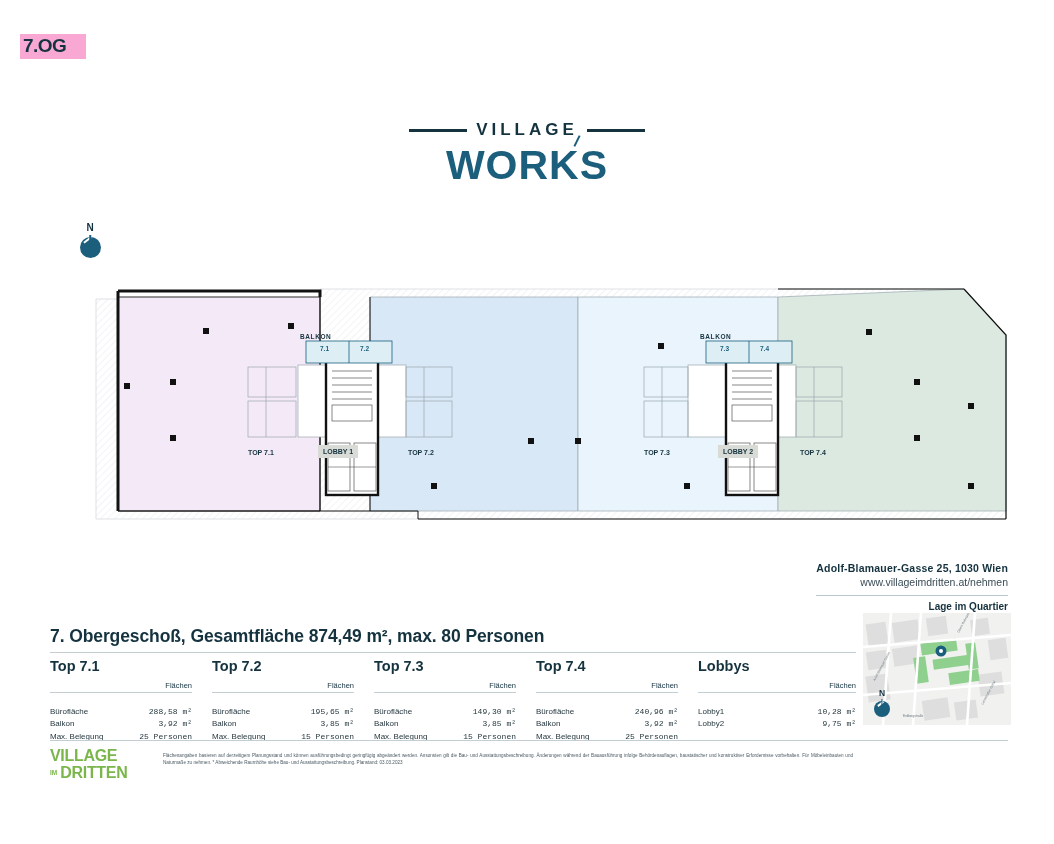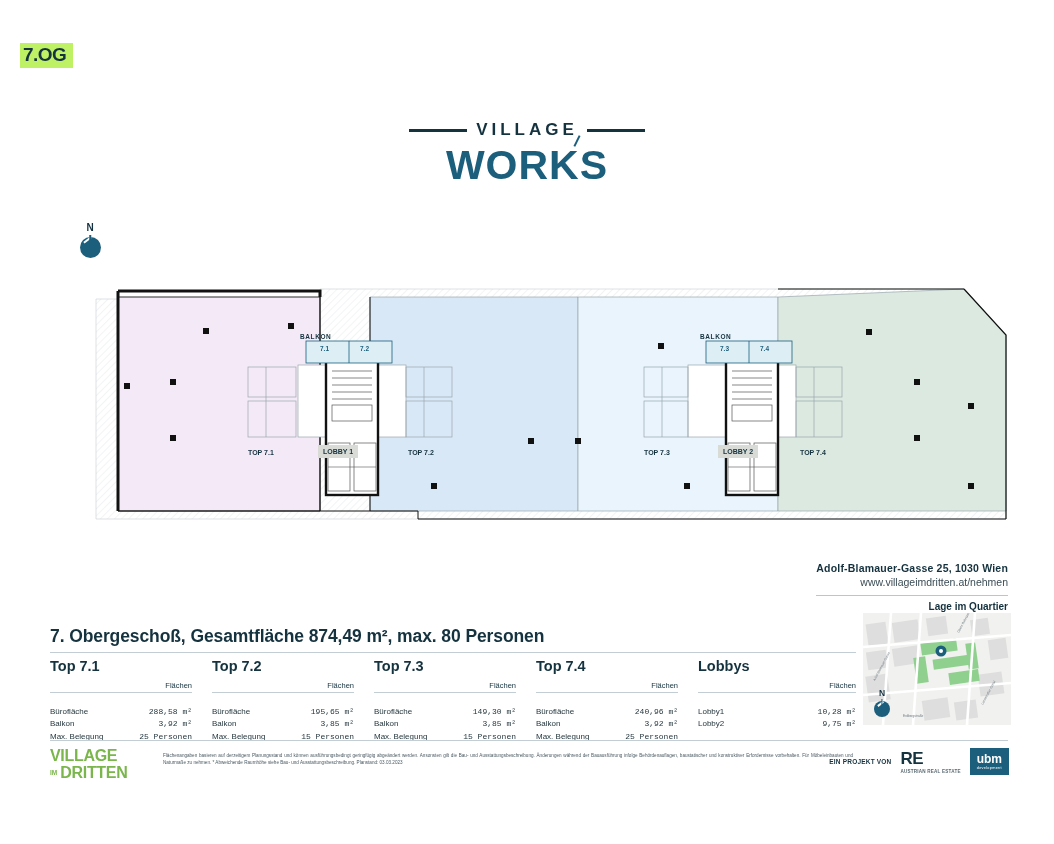--- a/index.html
+++ b/index.html
@@ -12,23 +12,22 @@
     position:relative;
     overflow:hidden;
   }
   .page { position:absolute; inset:0; }
 
   
   .floor-tag {
     position:absolute; left:20px; top:34px;
     font-size:19px; font-weight:700; letter-spacing:-0.5px;
     color:#14323f;
-    background:#bef264;
-    padding:1px 7px 2px 3px;
-    margin-top:9px;
+    background:#f9a8d4;
+    padding:1px 20px 2px 3px;
   }
 
   
   .logo { position:absolute; left:0; right:0; top:120px; text-align:center; }
   .logo-top {
     display:flex; align-items:center; justify-content:center; gap:9px;
     font-size:17px; font-weight:700; letter-spacing:4px; color:#15323f;
   }
   .logo-rule { width:58px; height:3px; background:#15323f; }
   .logo-main {
@@ -429,25 +428,14 @@
   <div class="vid-logo">
     <div class="l1">VILLAGE</div>
     <div class="l2">
       <span class="im">IM</span>
       <span class="dritten">DRITTEN</span>
     </div>
   </div>
 
   <div class="disclaimer">Flächenangaben basieren auf derzeitigem Planungsstand und können ausführungsbedingt geringfügig abgeändert werden. Ansonsten gilt die Bau- und Ausstattungsbeschreibung. Änderungen während der Bauausführung infolge Behördenauflagen, baustatischer und konstruktiver Erfordernisse vorbehalten. Für Möbeleinbauten und Naturmaße zu nehmen. * Abweichende Raumhöhe siehe Bau- und Ausstattungsbeschreibung. Planstand: 03.03.2023</div>
 
-  <div class="partners">
-    <span class="lbl">EIN PROJEKT VON</span>
-    <span class="are">
-      <span class="mark">RE</span>
-      <span class="sub" style="display:block">AUSTRIAN REAL ESTATE</span>
-    </span>
-    <span class="ubm">
-      <span class="b" style="display:block">ubm</span>
-      <span class="s" style="display:block">development</span>
-    </span>
-  </div>
 
 </div>
 
 </body></html>

